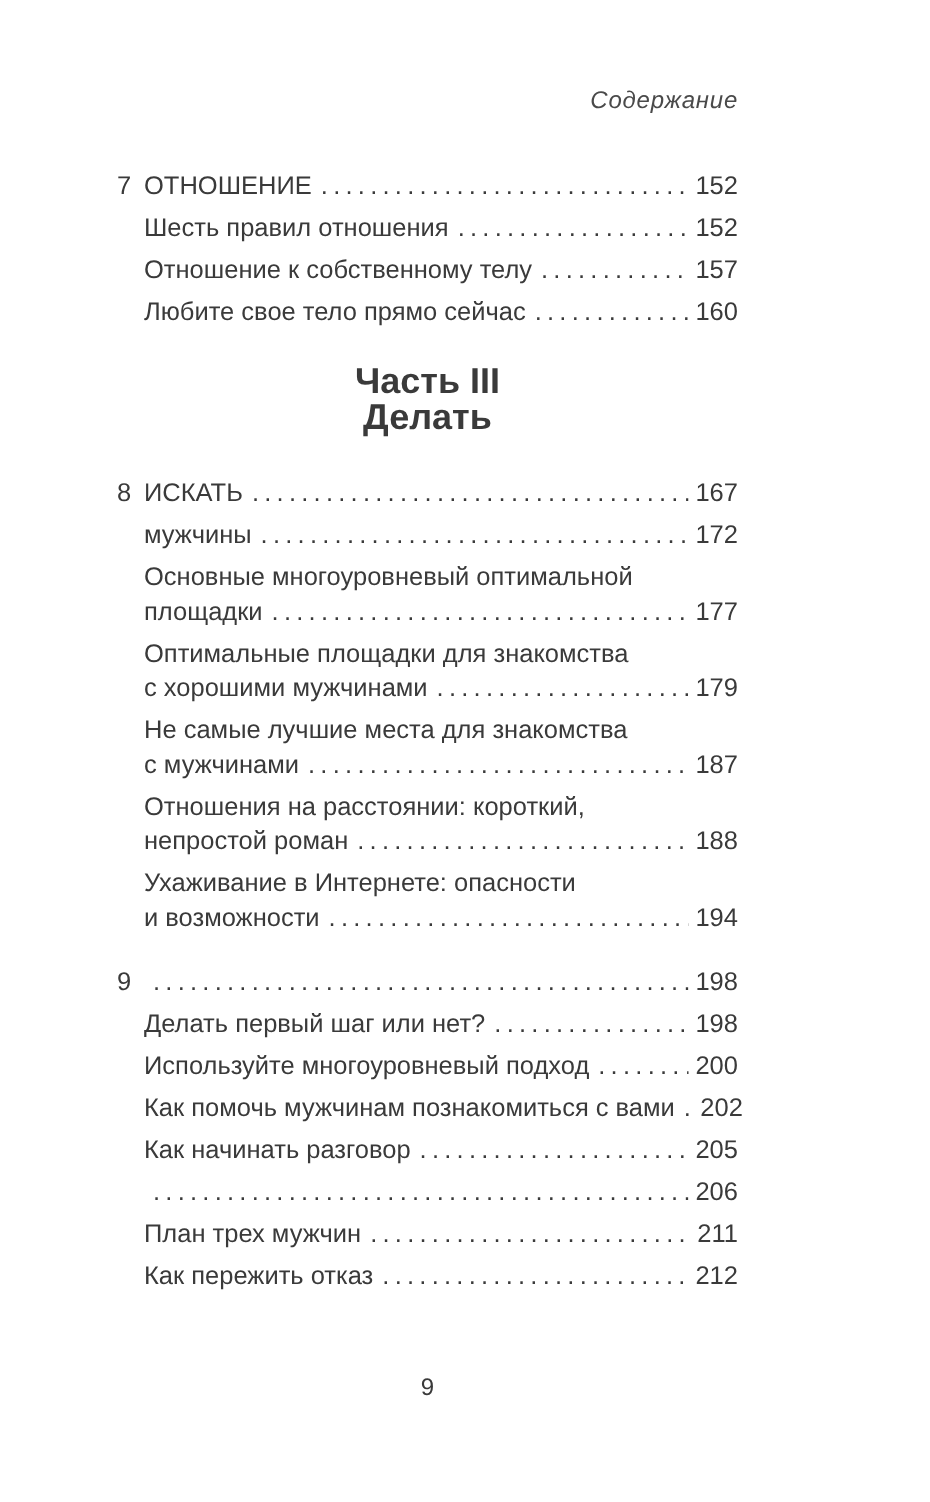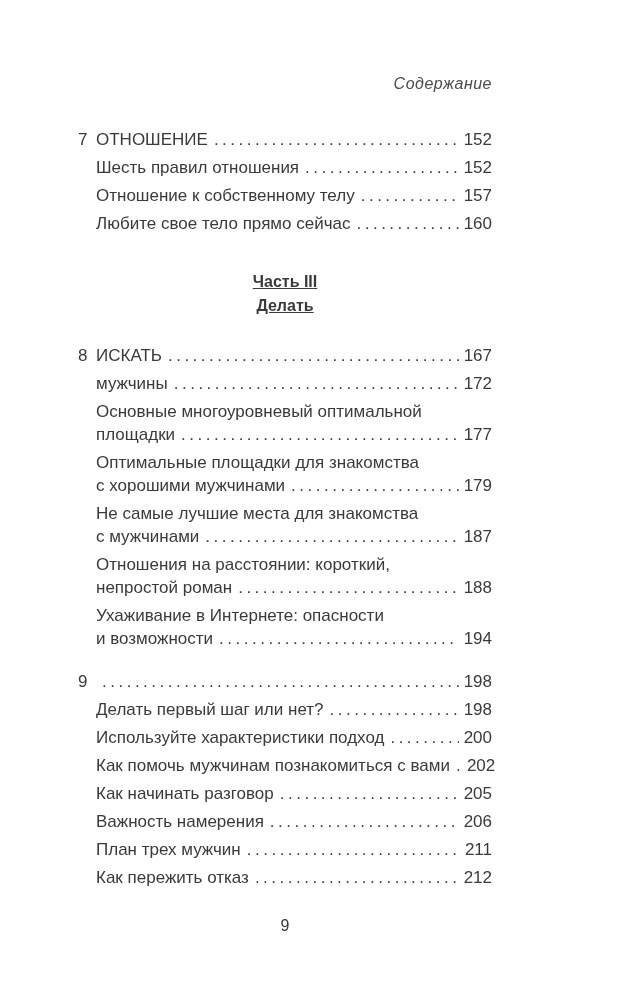--- a/index.html
+++ b/index.html
@@ -8,21 +8,21 @@
     background: #ffffff;
   }
   .page {
     position: relative;
     width: 600px;
     height: 1001px;
     box-sizing: border-box;
     background: #ffffff;
     color: #3a3a3a;
     font-family: "Liberation Sans", sans-serif;
-    padding: 74px 108px 0 78px;
+    padding: 58px 108px 0 78px;
     overflow: hidden;
   }
   .running-head {
     text-align: right;
     font-style: italic;
     font-size: 16px;
     line-height: 20px;
     color: #4a4a4a;
     margin: 0 0 34px 0;
     letter-spacing: 0.5px;
@@ -60,23 +60,22 @@
     margin: 0 5px 0 6px;
     min-width: 6px;
   }
   .pagenum {
     white-space: nowrap;
     flex: 0 0 auto;
   }
   .part {
     text-align: center;
     font-weight: bold;
-    font-size: 16px;
-    margin: 35px 0 26px 0;
-    text-decoration: underline;
+    font-size: 24px;
+    margin: 24px 0 26px 0;
   }
   .part .part-line {
     line-height: 24px;
   }
   .folio {
     position: absolute;
     left: 78px;
     right: 108px;
     bottom: 66px;
     text-align: center;
@@ -198,42 +197,41 @@
       </div>
       <div class="entry sub">
         <div class="line">
           <span class="text">Делать первый шаг или нет?</span>
           <span class="dots">........................................................................................................................</span>
           <span class="pagenum">198</span>
         </div>
       </div>
       <div class="entry sub">
         <div class="line">
-          <span class="text">Используйте характеристики подход</span>
+          <span class="text">Используйте многоуровневый подход</span>
           <span class="dots">........................................................................................................................</span>
           <span class="pagenum">200</span>
         </div>
       </div>
       <div class="entry sub">
         <div class="line">
           <span class="text">Как помочь мужчинам познакомиться с вами</span>
           <span class="dots">........................................................................................................................</span>
           <span class="pagenum">202</span>
         </div>
       </div>
       <div class="entry sub">
         <div class="line">
           <span class="text">Как начинать разговор</span>
           <span class="dots">........................................................................................................................</span>
           <span class="pagenum">205</span>
         </div>
       </div>
       <div class="entry sub">
         <div class="line">
-          <span class="text">Важность намерения</span>
           <span class="dots">........................................................................................................................</span>
           <span class="pagenum">206</span>
         </div>
       </div>
       <div class="entry sub">
         <div class="line">
           <span class="text">План трех мужчин</span>
           <span class="dots">........................................................................................................................</span>
           <span class="pagenum">211</span>
         </div>

